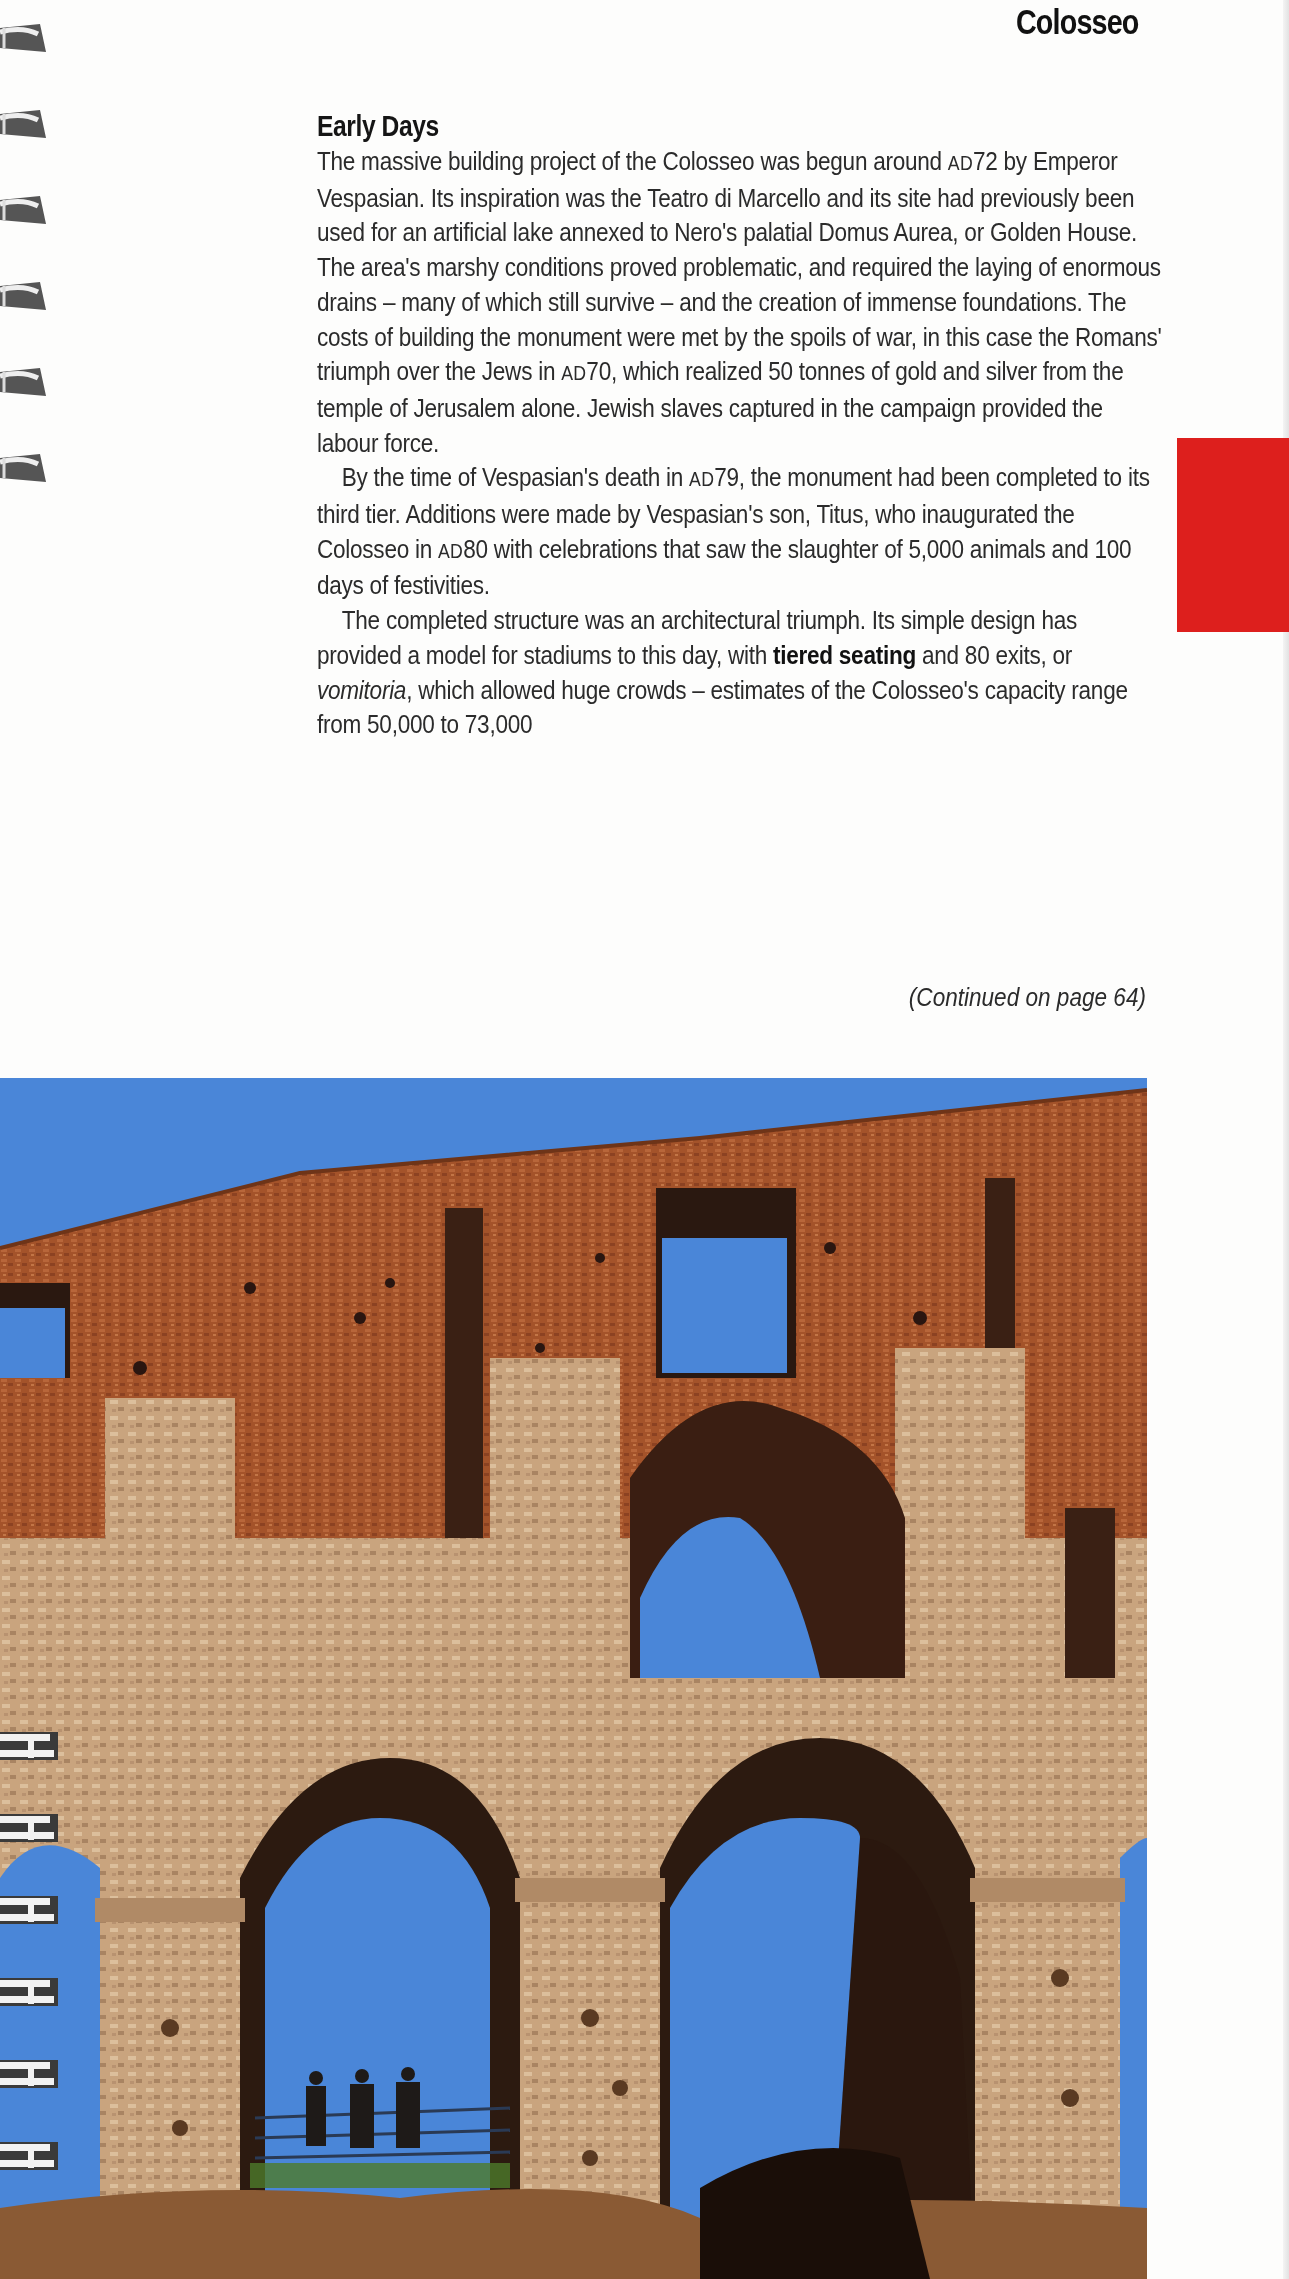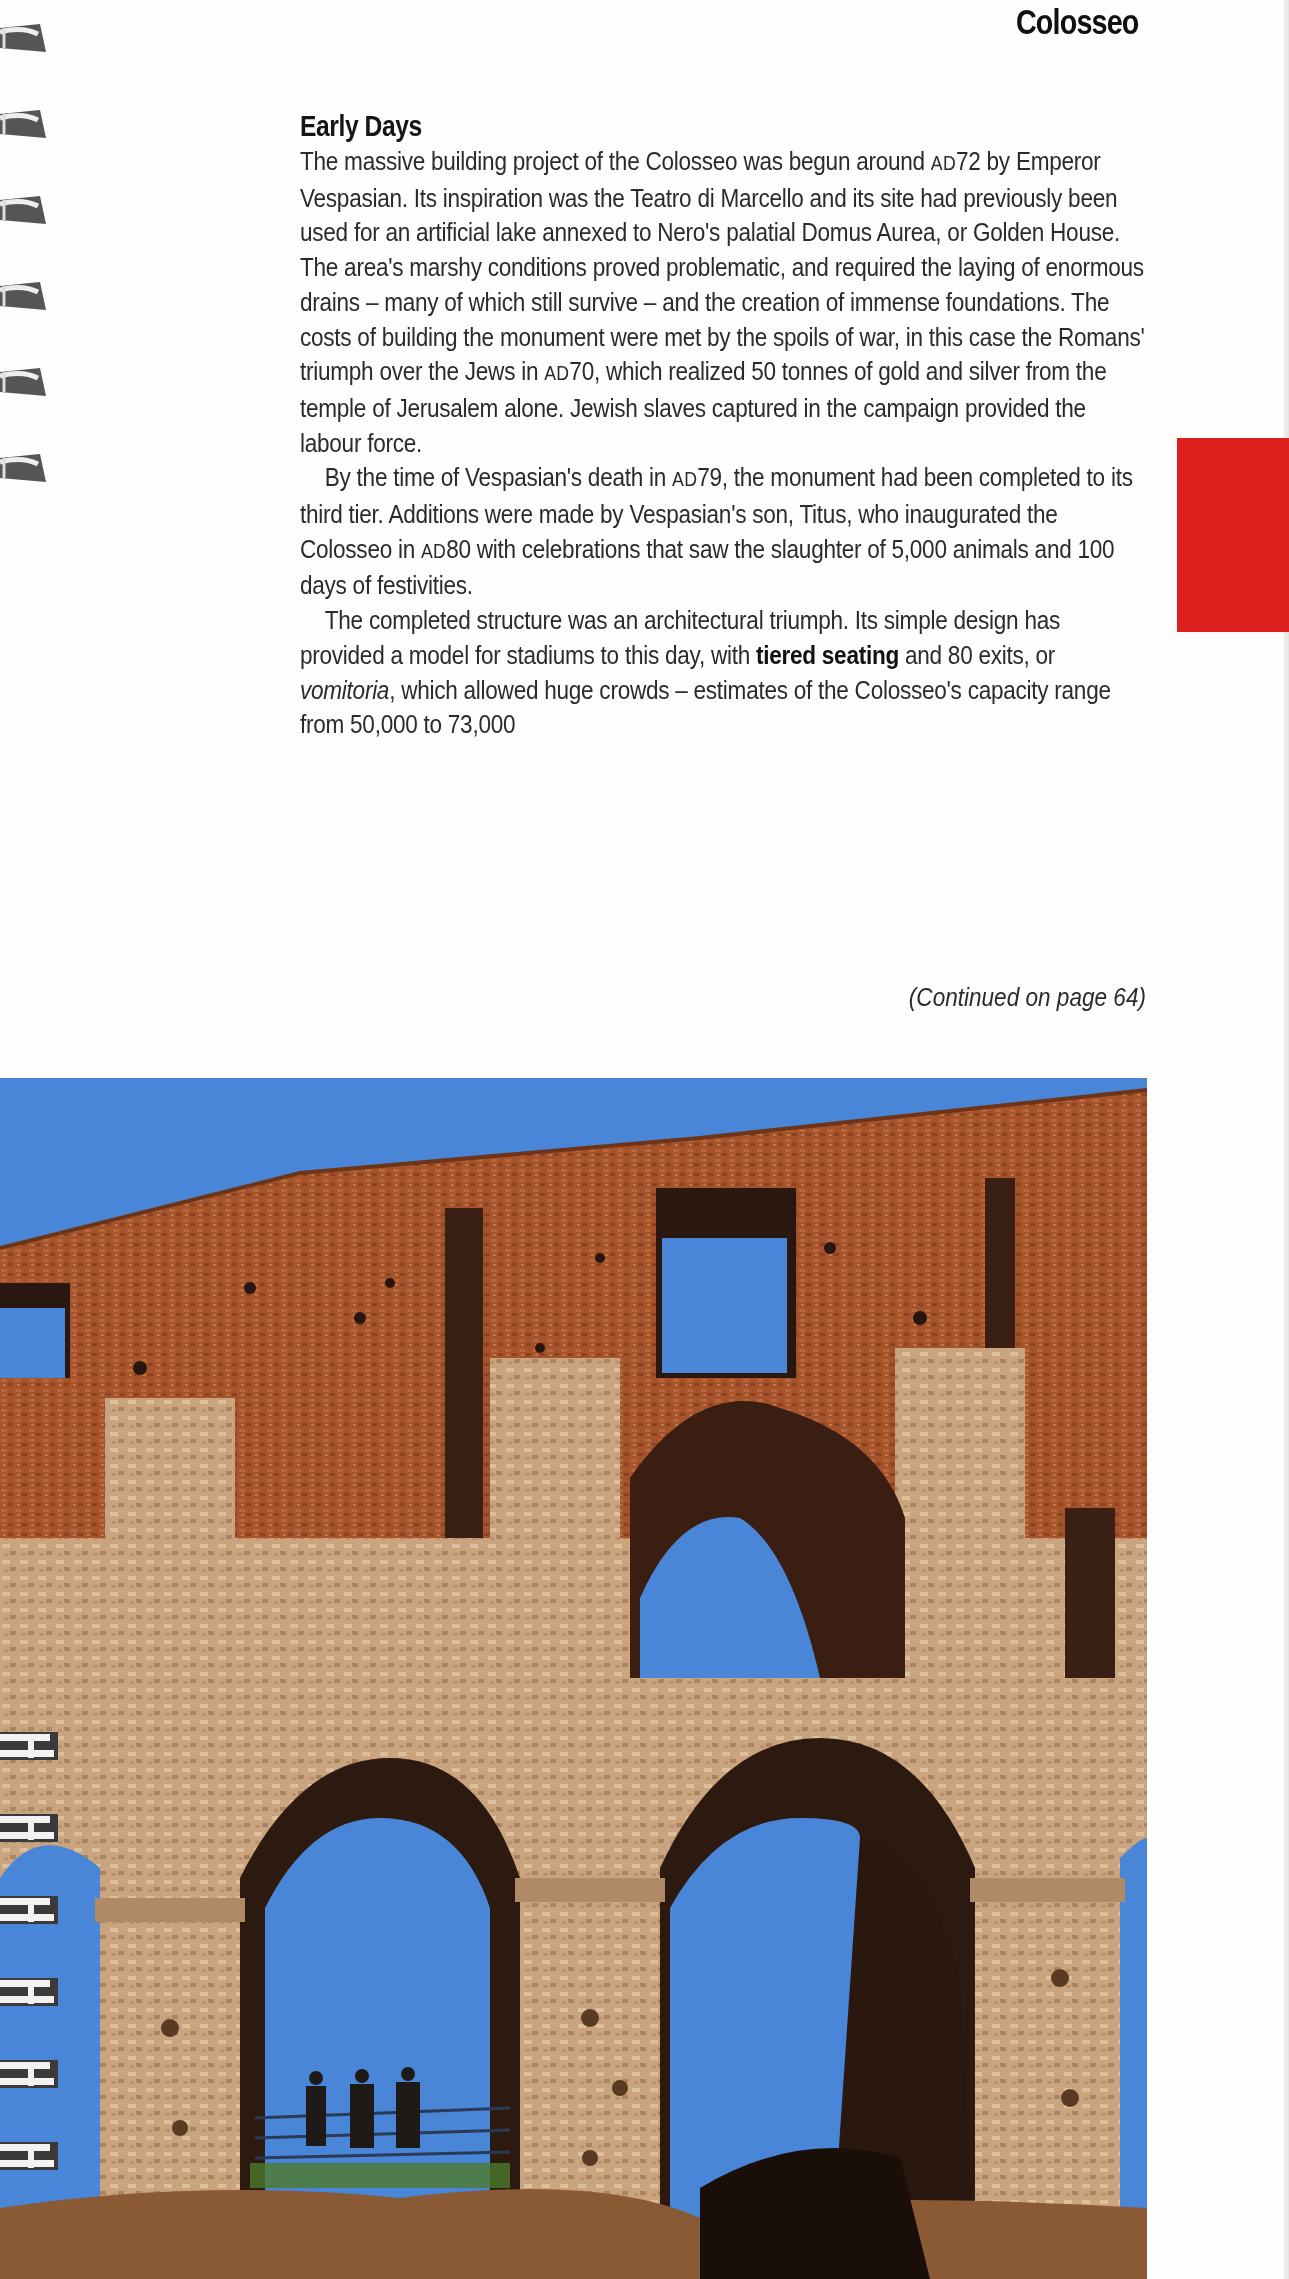--- a/index.html
+++ b/index.html
@@ -20,21 +20,21 @@
     transform: scaleX(0.82); transform-origin: right top;
   }
   .section-tab {
     position: absolute; left: 1177px; top: 438px; width: 112px; height: 194px;
     background: #dd1f1d;
   }
   .ring {
     position: absolute; left: 0; width: 48px; height: 34px;
   }
   .article {
-    position: absolute; left: 300px; top: 108px; width: 850px;
+    position: absolute; left: 317px; top: 108px; width: 850px;
   }
   .article h2 {
     margin: 0; font-family: "Liberation Sans", sans-serif; font-weight: bold;
     font-size: 29px; color: #151515; line-height: 36px;
     transform: scaleX(0.85); transform-origin: left top; letter-spacing: -0.5px;
   }
   .article .body {
     font-family: "Liberation Sans", sans-serif;
     font-size: 25.5px; line-height: 34.7px; color: #2b2b2b;
     transform: scaleX(0.885); transform-origin: left top; width: 960px;

